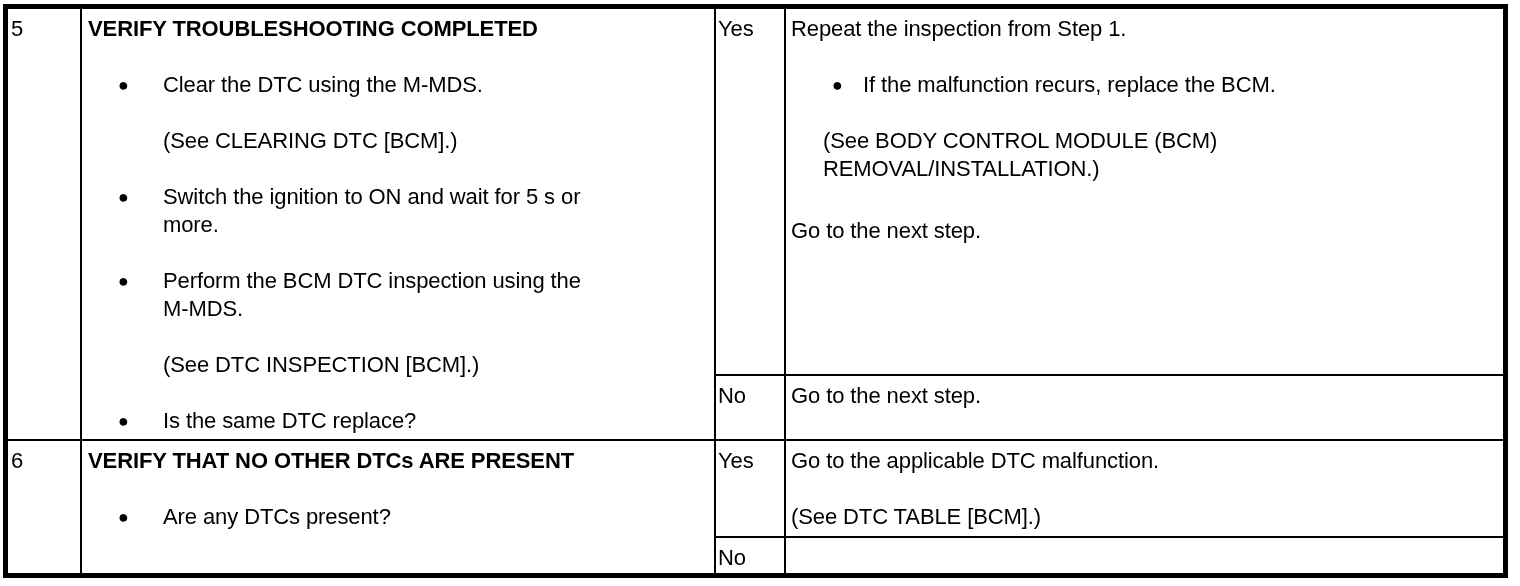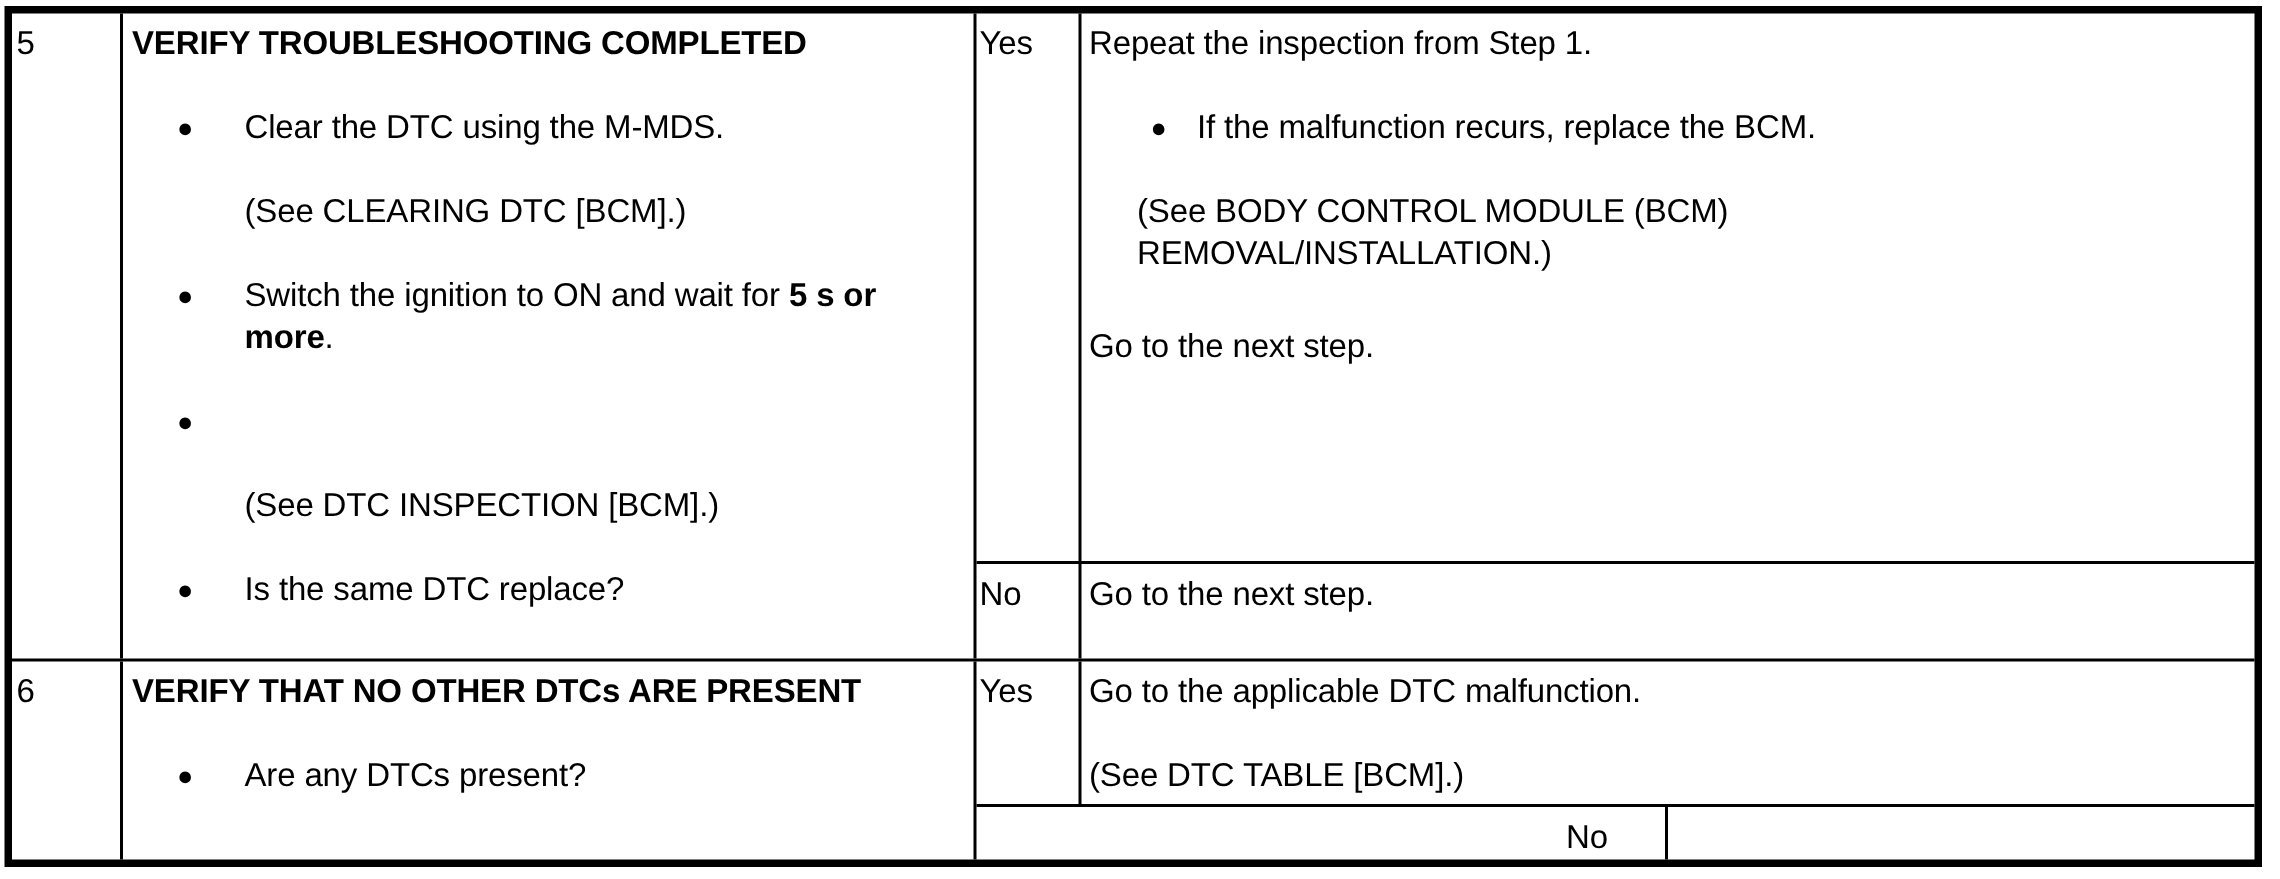--- a/index.html
+++ b/index.html
@@ -19,42 +19,42 @@
   .main-row { display: flex; width: 100%; }
   .row-5 { height: 430px; }
   .row-6 { height: 134px; border-top: 2px solid #000000; }
 
   .col-step {
     flex: none; width: 74px;
     border-right: 2px solid #000000;
     padding: 6px 2px 0 3px;
   }
   .col-desc {
-    flex: none; width: 569px;
+    flex: none; width: 634px;
     border-right: 2px solid #000000;
     padding: 6px 12px 0 6px;
   }
   .col-right { flex: 1; display: flex; flex-direction: column; }
   .sub-row { display: flex; width: 100%; }
-  .sub-no { border-top: 2px solid #000000; justify-content: center; }
+  .sub-no { border-top: 2px solid #000000; }
   .r5-yes { height: 365px; }
   .r5-no  { height: 65px; }
   .r6-yes { height: 95px; }
   .r6-no  { height: 37px; }
 
   .col-yesno {
     flex: none; width: 70px;
     border-right: 2px solid #000000;
     padding: 6px 1px 0 2px;
   }
   .col-action { flex: 1; padding: 6px 26px 0 5px; }
 
   .txt { font-size: 22px; line-height: 28px; letter-spacing: -0.1px; }
   .title { font-weight: bold; }
-  b { font-weight: bold; margin-top: 32px; }
+  b { font-weight: normal; margin-top: 32px; }
 
   .blk { margin-top: 28px; }
   .blk:first-child { margin-top: 0; }
   .gap-lg { margin-top: 34px; }
 
   .bullet-item { display: flex; }
   .bullet {
     flex: none;
     font-size: 18px;
     line-height: 28px;
@@ -87,20 +87,24 @@
 
       <div class="blk ref txt">(See CLEARING DTC [BCM].)</div>
 
       <div class="blk bullet-item">
         <span class="bullet">●</span>
         <div class="txt"><span>Switch the ignition to ON and wait for </span><b>5 s or</b><br><b>more</b><span>.</span></div>
       </div>
 
       <div class="blk bullet-item">
         <span class="bullet">●</span>
+        <div class="txt">
+          <div>Perform the BCM DTC inspection using the</div>
+          <div>M-MDS.</div>
+        </div>
       </div>
 
       <div class="blk ref txt">(See DTC INSPECTION [BCM].)</div>
 
       <div class="blk bullet-item">
         <span class="bullet">●</span>
         <div class="txt">Is the same DTC replace?</div>
       </div>
     </div>
 

